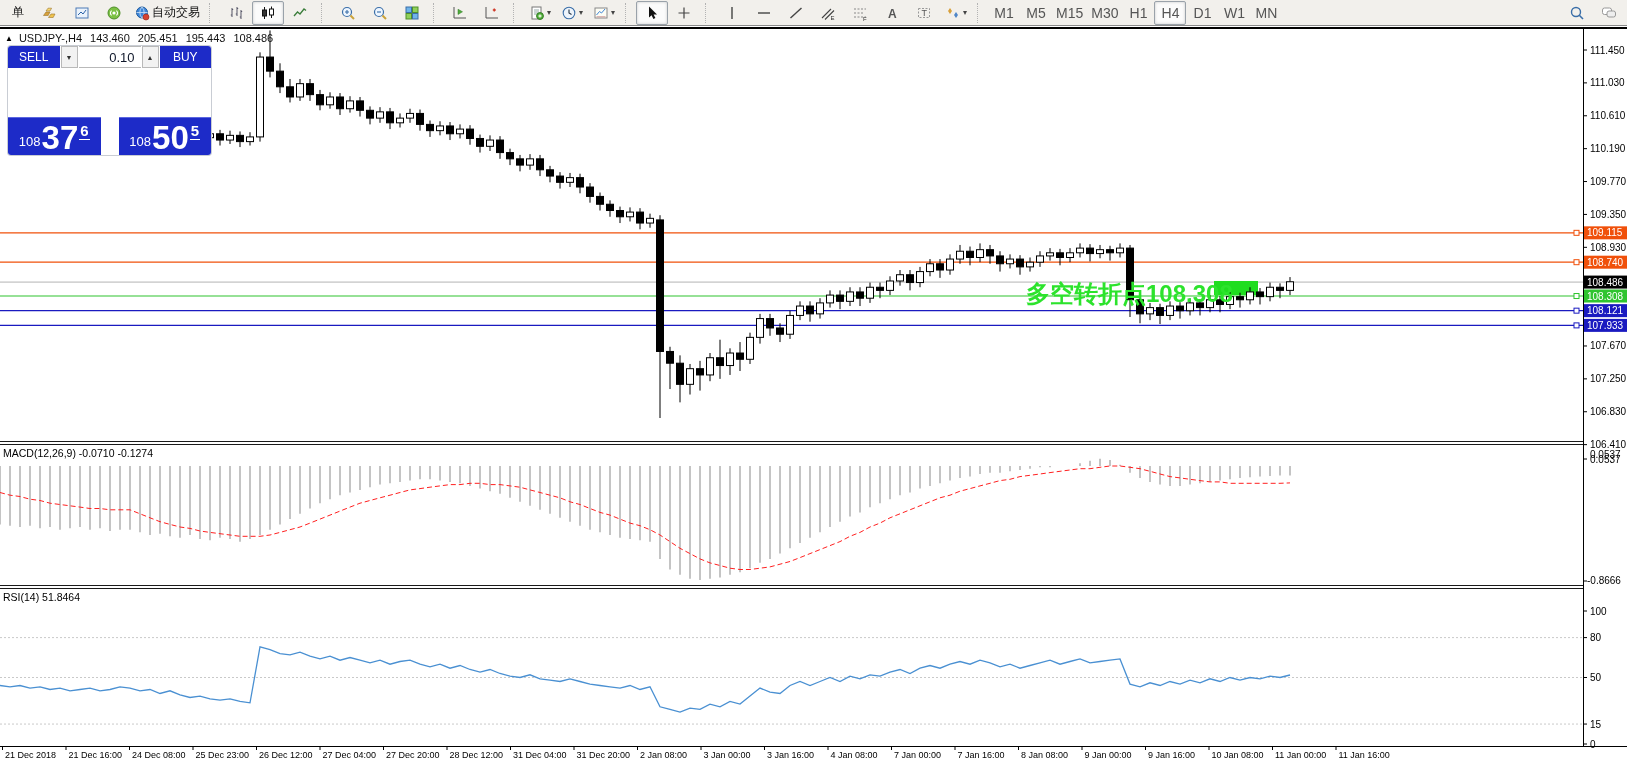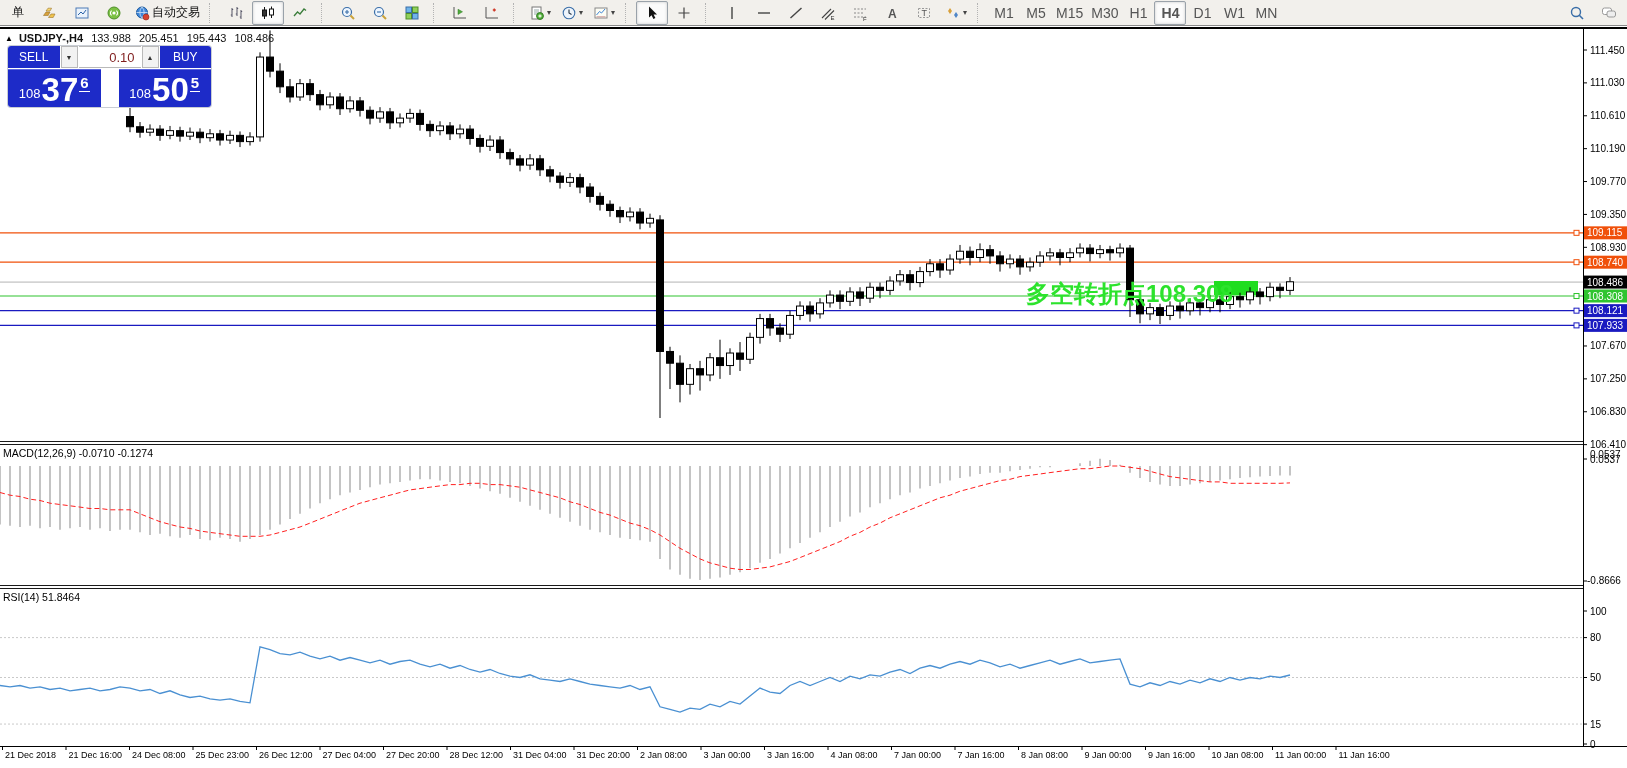--- a/index.html
+++ b/index.html
@@ -3,46 +3,46 @@
 <meta charset="utf-8">
 <style>
   html,body{margin:0;padding:0;width:1627px;height:768px;overflow:hidden;background:#fff;
     font-family:"Liberation Sans",sans-serif;-webkit-font-smoothing:antialiased;}
   #app{position:relative;width:1627px;height:768px;}
   
   #toolbar{position:absolute;left:0;top:0;width:1627px;height:26px;background:#f2f0ec;
     border-bottom:1px solid #8a8a8a;display:flex;align-items:center;padding:0 2px;box-sizing:border-box;z-index:5;}
   .tbtn{height:22px;min-width:24px;display:flex;align-items:center;justify-content:center;
     border:1px solid transparent;border-radius:2px;padding:0 3px;gap:2px;cursor:default;}
-  .tbtn.active{background:#fbfbfb;border-color:#9aa2aa;box-shadow:inset 0 0 3px #c8c8c8;font-weight:bold;}
+  .tbtn.active{background:#fbfbfb;border-color:#9aa2aa;box-shadow:inset 0 0 3px #c8c8c8;}
   .tbtn svg{width:16px;height:16px;display:block;}
   .tbtn .lbl{font-size:12px;color:#111;white-space:nowrap;}
   .tbtn .caret{font-size:8px;color:#444;line-height:1;}
   .tf .lbl{font-size:14px;color:#555;}
   .tsep{width:6px;height:20px;border-left:1px dotted #b3b3b3;margin:0 4px 0 5px;}
   .tspacer{flex:1;}
   
   #chart-svg{position:absolute;left:0;top:0;z-index:1;}
   svg text{font-family:"Liberation Sans",sans-serif;}
   
   #chart-title{position:absolute;left:5px;top:32px;z-index:2;font-size:11px;color:#111;
     display:flex;align-items:center;gap:6px;white-space:nowrap;}
   #chart-title .tri{font-size:8px;color:#000;}
-  #chart-title .sym{font-weight:bold;}
+  #chart-title .sym{font-weight:normal;}
   #chart-title .num{margin-left:2px;}
   
   #ocp{position:absolute;left:8px;top:46px;width:203px;z-index:3;border-radius:3px;overflow:hidden;
     background:#fff;box-shadow:0 0 0 1px #c9cdd4;}
   #ocp .row1{display:flex;height:22px;background:#fff;gap:1px;}
   .ocp-btn{background:#1d2bc8;color:#fff;font-size:12px;display:flex;align-items:center;justify-content:center;flex:1;}
   .ocp-spin{width:17px;background:#f2f2f2;border:1px solid #b9b9b9;box-sizing:border-box;
     display:flex;align-items:center;justify-content:center;font-size:7px;color:#333;}
   .ocp-vol{width:62px;border:1px solid #b9b9b9;border-left:none;border-right:none;box-sizing:border-box;
-    font-size:13px;color:#7f1d1d;display:flex;align-items:center;justify-content:flex-end;padding-right:6px;background:#fff;}
-  #ocp .row2{display:flex;height:38px;gap:18px;background:#fff;border-top:1px solid #fff;}
+    font-size:13px;color:#0f172a;display:flex;align-items:center;justify-content:flex-end;padding-right:6px;background:#fff;}
+  #ocp .row2{display:flex;height:38px;gap:18px;background:#fff;border-top:1px solid #fff;margin-top:48px;}
   .ocp-price{flex:1;background:#1d2bc8;color:#fff;display:flex;align-items:flex-end;justify-content:center;
     padding-bottom:2px;border-top:1px solid #5b66e0;}
   .ocp-price .pfx{font-size:13px;margin-bottom:4px;}
   .ocp-price .big{font-size:33px;font-weight:bold;line-height:30px;margin:0 1px;}
   .ocp-price .sup{font-size:15px;font-weight:bold;margin-bottom:13px;border-bottom:1px solid #fff;padding:0 1px;}
 </style>
 </head>
 <body>
 
 <div id="app">
@@ -808,21 +808,21 @@
         <line x1="1272.5" y1="746" x2="1272.5" y2="750" stroke="#000"></line>
         <text x="1275" y="758">11 Jan 00:00</text>
         <line x1="1336" y1="746" x2="1336" y2="750" stroke="#000"></line>
         <text x="1338.5" y="758">11 Jan 16:00</text>
       </g>
     </svg>
 
   <div id="chart-title">
     <span class="tri">▲</span>
     <span class="sym">USDJPY-,H4</span>
-    <span class="num">133.988</span>
+    <span class="num">143.460</span>
     <span class="num">205.451</span>
     <span class="num">195.443</span>
     <span class="num">108.486</span>
   </div>
 
   <div id="ocp">
     <div class="row1">
       <div class="ocp-btn">SELL</div>
       <div class="ocp-spin">▼</div>
       <div class="ocp-vol">0.10</div>

